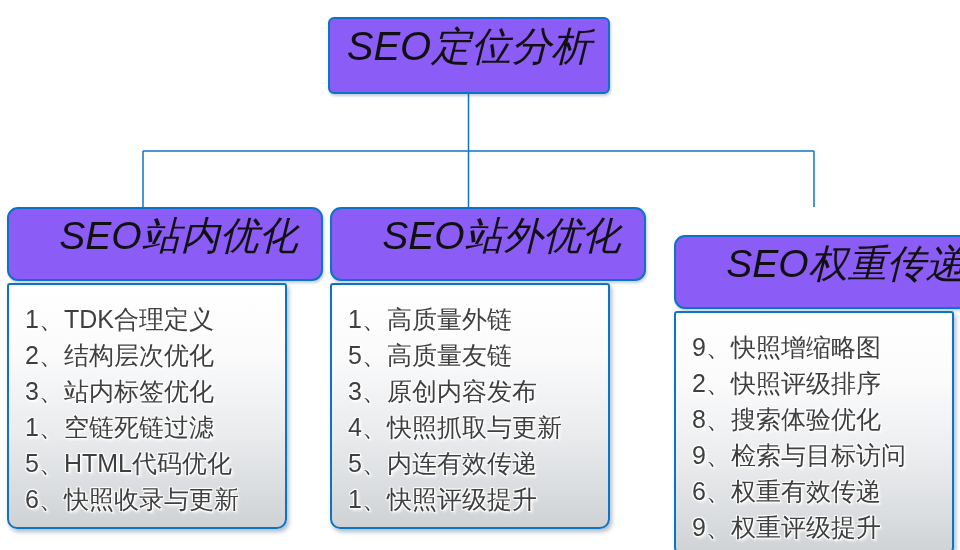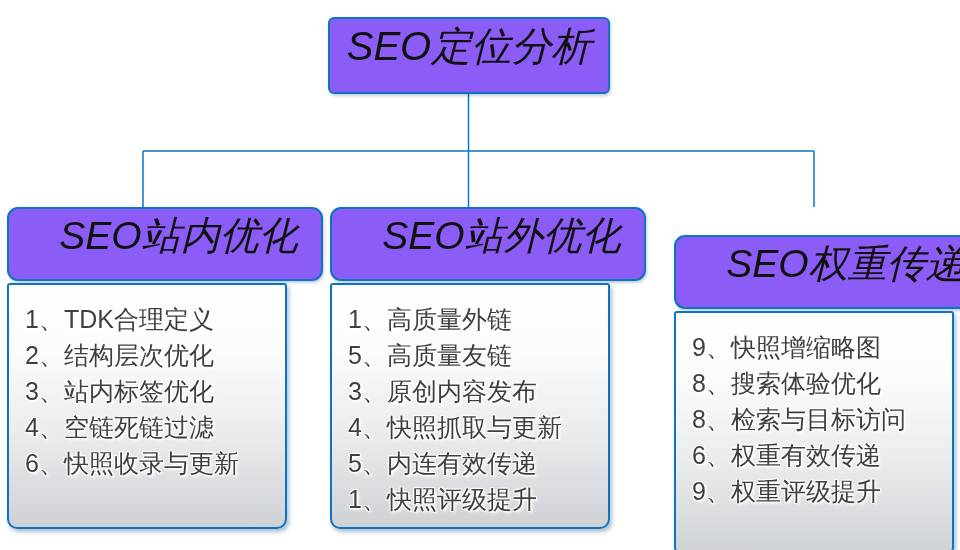--- a/index.html
+++ b/index.html
@@ -92,40 +92,42 @@
     <span>SEO定位分析</span>
   </div>
 
   <div class="node branch-head col-left">
     <span>SEO站内优化</span>
   </div>
   <div class="branch-body col-left">
     <div class="list-item">1、TDK合理定义</div>
     <div class="list-item">2、结构层次优化</div>
     <div class="list-item">3、站内标签优化</div>
-    <div class="list-item">4、空链死链过滤</div>
+    <div class="list-item">1、空链死链过滤</div>
+    <div class="list-item">5、HTML代码优化</div>
     <div class="list-item">6、快照收录与更新</div>
   </div>
 
   <div class="node branch-head col-mid">
     <span>SEO站外优化</span>
   </div>
   <div class="branch-body col-mid">
     <div class="list-item">1、高质量外链</div>
     <div class="list-item">5、高质量友链</div>
     <div class="list-item">3、原创内容发布</div>
     <div class="list-item">4、快照抓取与更新</div>
     <div class="list-item">5、内连有效传递</div>
     <div class="list-item">1、快照评级提升</div>
   </div>
 
   <div class="node branch-head col-right">
     <span>SEO权重传递</span>
   </div>
   <div class="branch-body col-right">
     <div class="list-item">9、快照增缩略图</div>
+    <div class="list-item">2、快照评级排序</div>
     <div class="list-item">8、搜索体验优化</div>
-    <div class="list-item">8、检索与目标访问</div>
+    <div class="list-item">9、检索与目标访问</div>
     <div class="list-item">6、权重有效传递</div>
     <div class="list-item">9、权重评级提升</div>
   </div>
 
 </div>
 
 </body></html>

